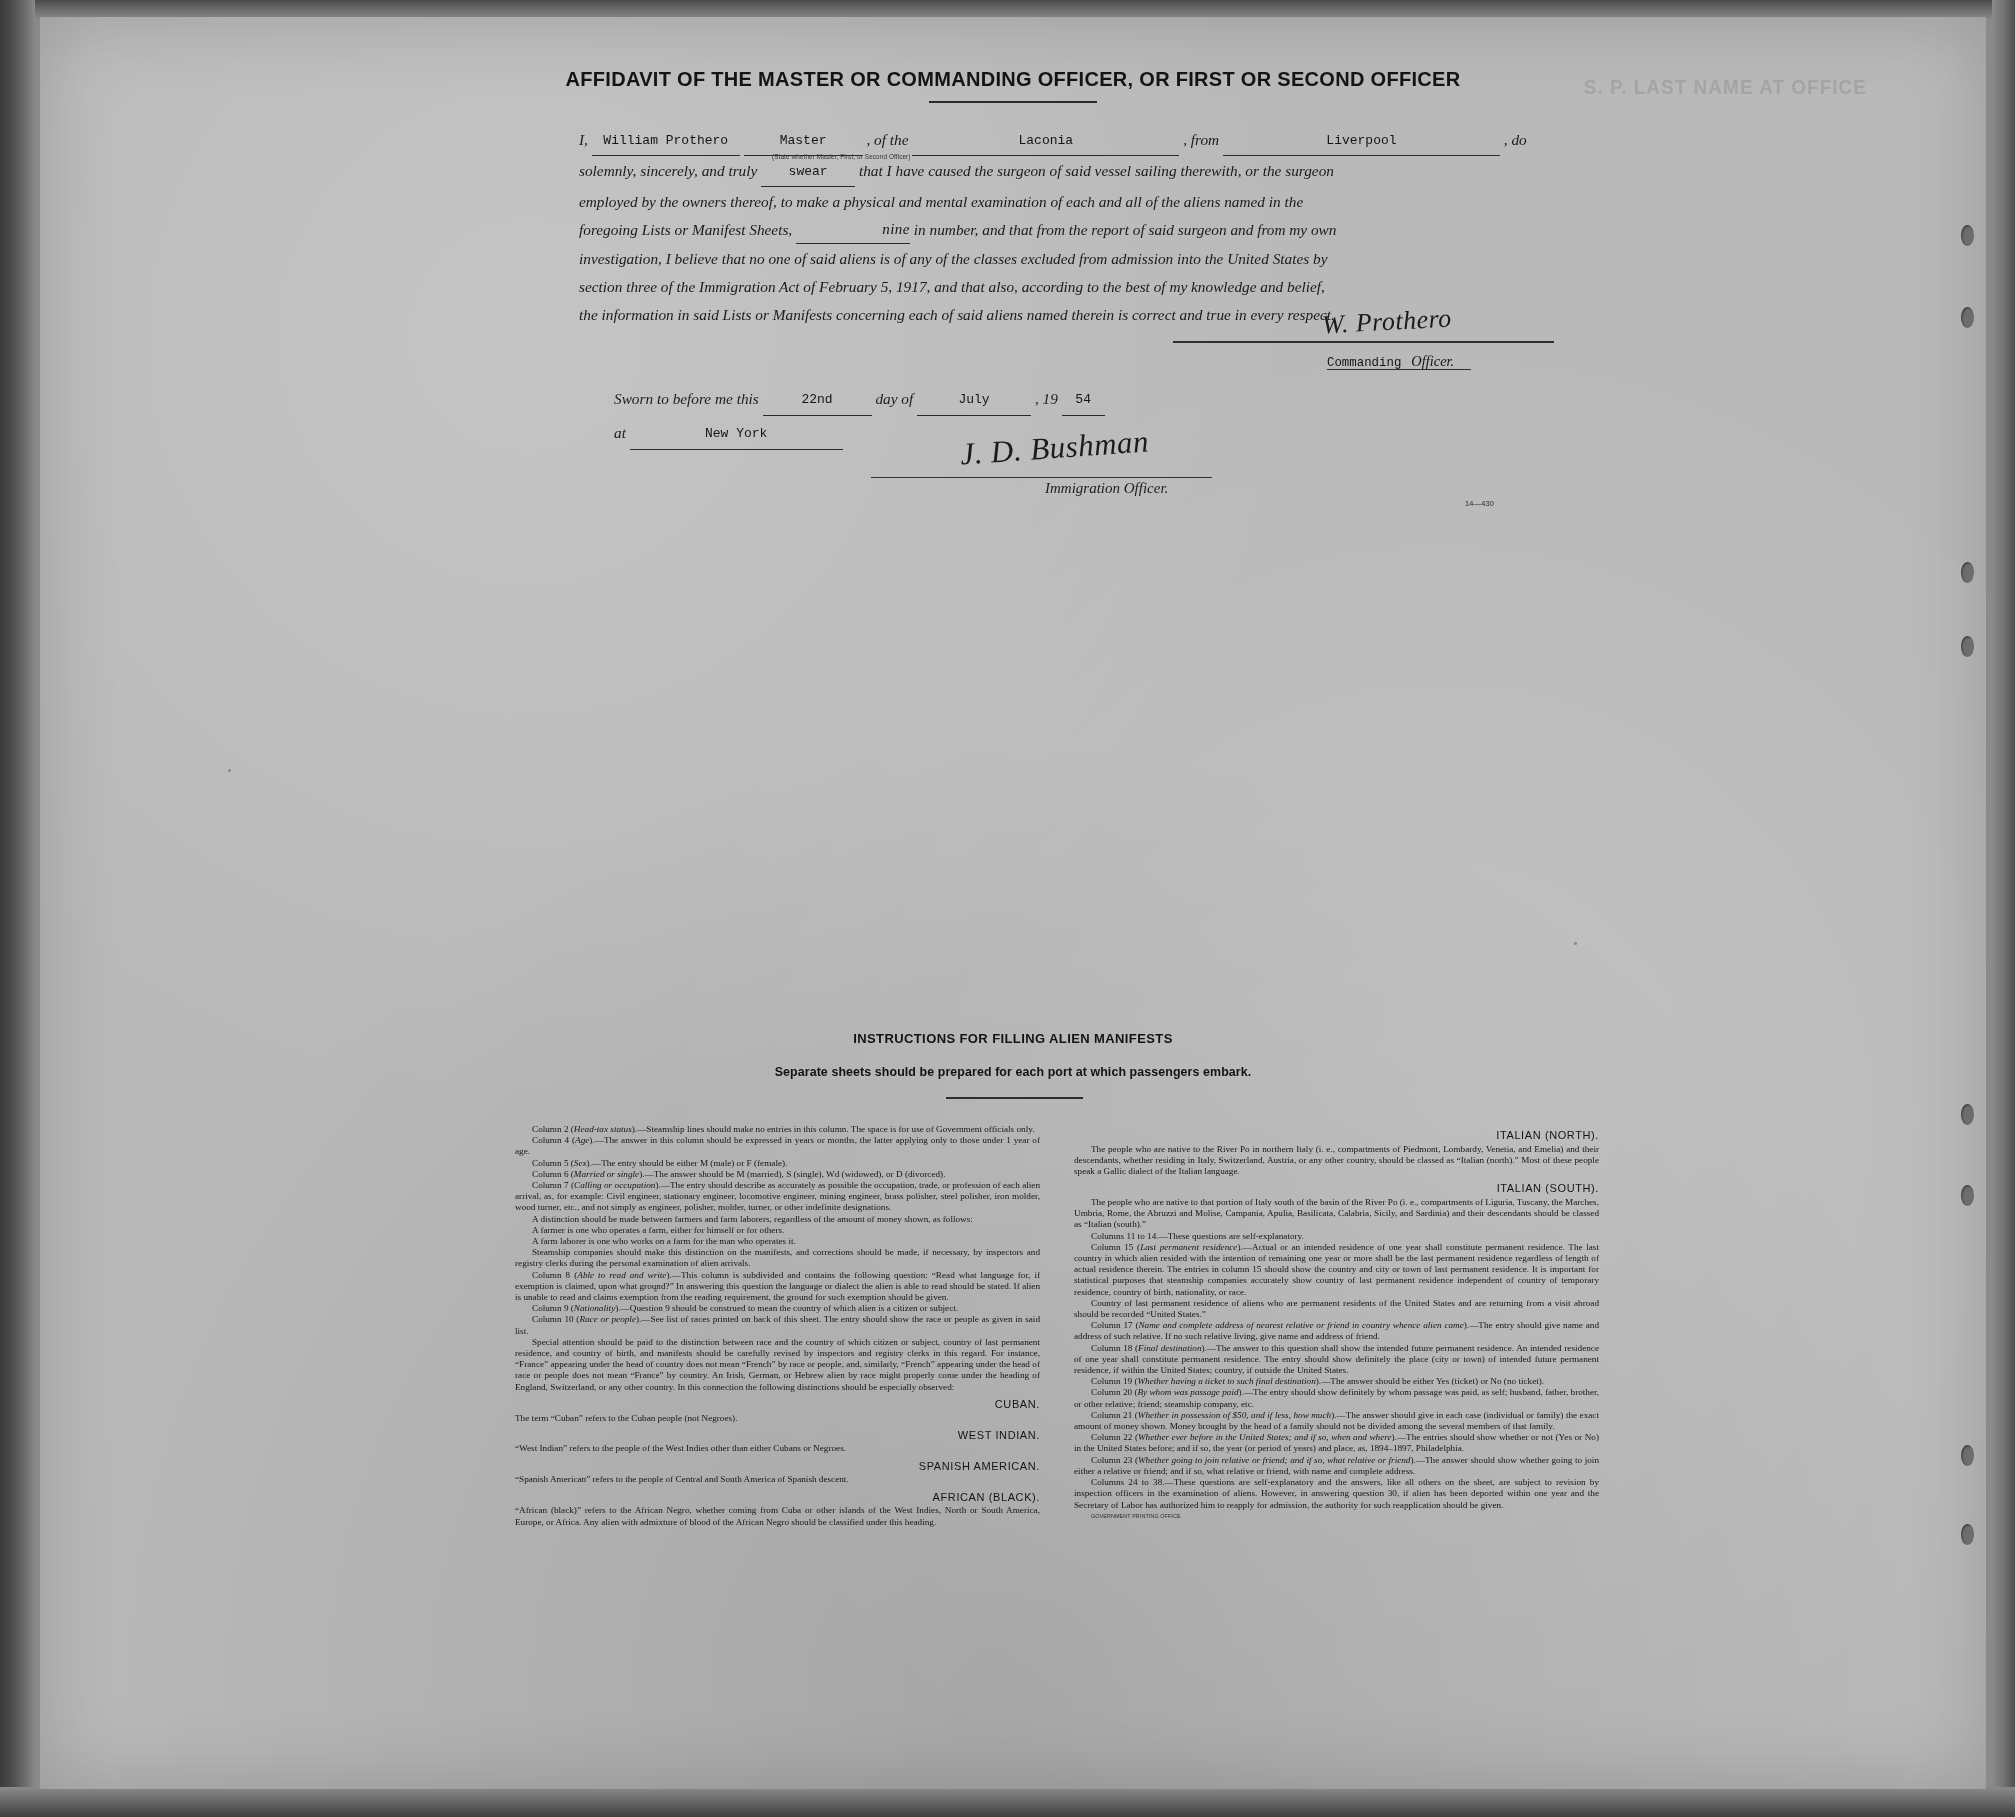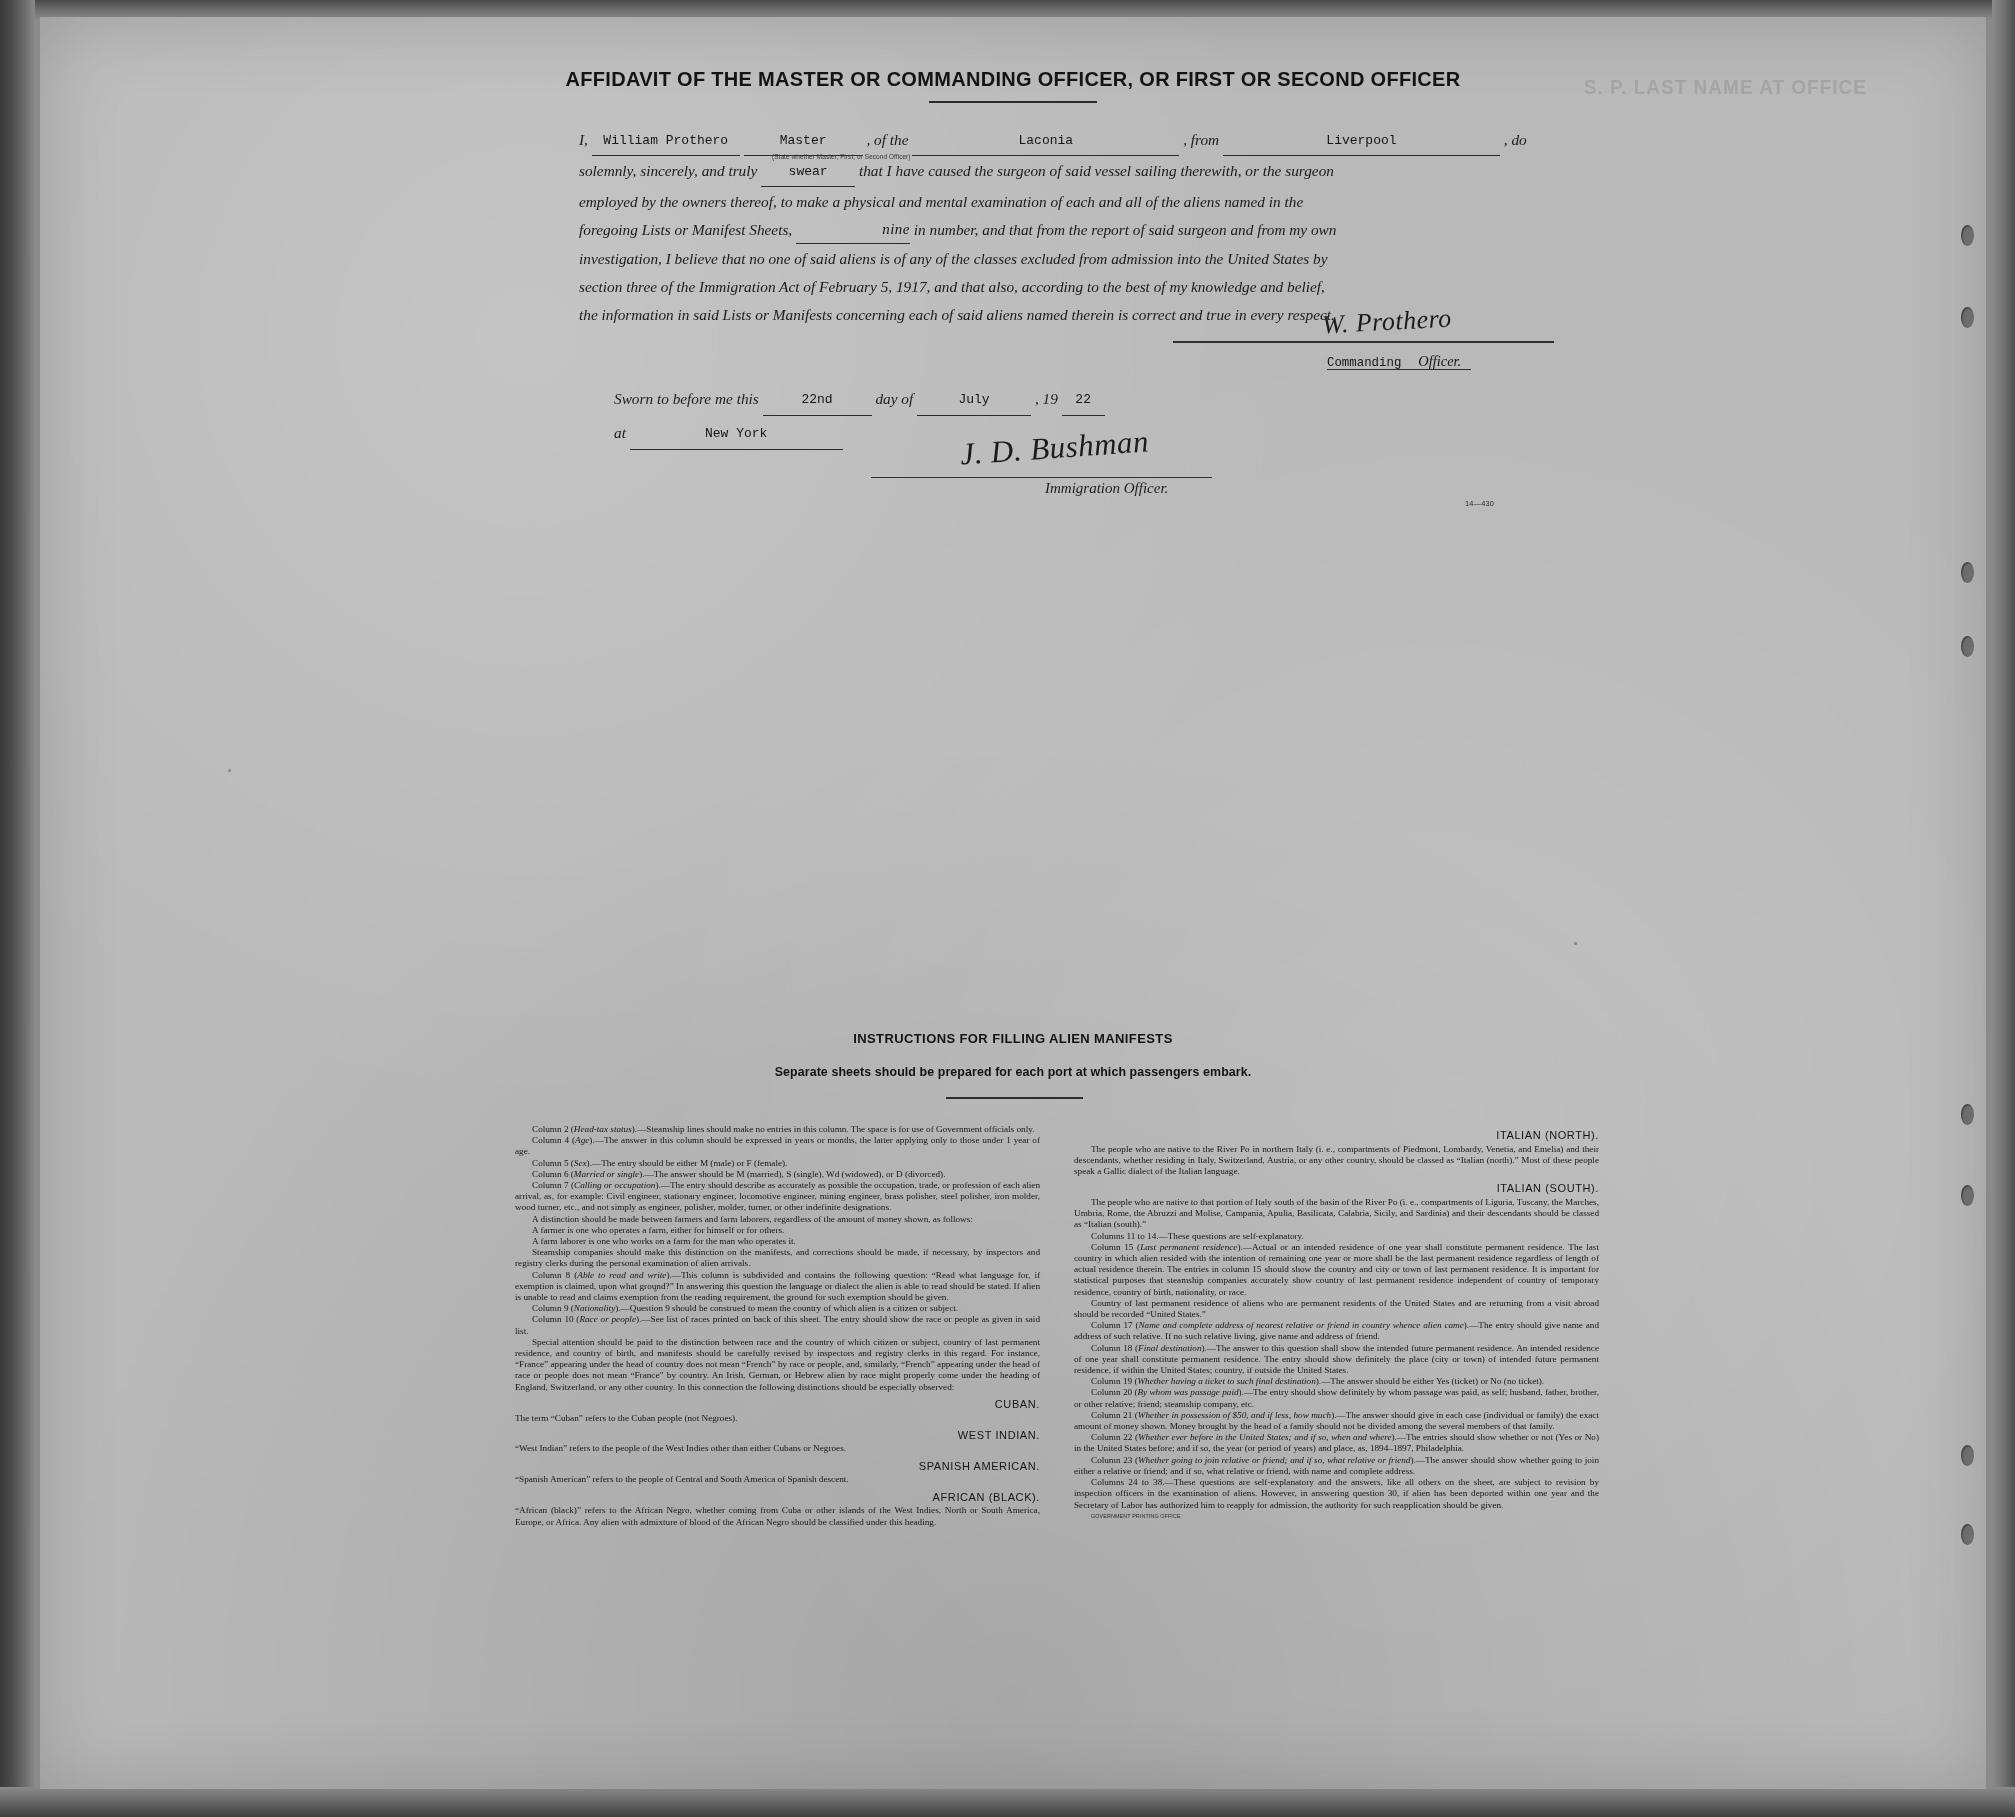--- a/index.html
+++ b/index.html
@@ -184,21 +184,21 @@
     color: #161616;
     white-space: nowrap;
   }
   .sig-caption .typed {
     font-family: "Liberation Mono", monospace;
     font-size: 12.4px;
   }
   .sig-caption .ital {
     font-style: italic;
     font-size: 14.4px;
-    margin-left: 17px;
+    margin-left: 10px;
   }
 
   
   .sworn {
     position: absolute;
     top: 366px;
     left: 574px;
     font-family: "Liberation Serif", serif;
     font-style: italic;
     font-size: 15.3px;
@@ -382,21 +382,21 @@
         <span class="typed">Commanding</span><span class="ital">Officer.</span>
       </div>
 
       <div class="sworn">
         <div>
           <span>Sworn to before me this</span>
           <span class="fill f-day">22nd</span>
           <span>day of</span>
           <span class="fill f-month">July</span>
           <span>, 19</span>
-          <span class="fill f-year">22</span>
+          <span class="fill f-year">54</span>
         </div>
         <div>
           <span>at</span>
           <span class="fill f-at">New York</span>
         </div>
       </div>
 
       <div class="imm-sig">J. D. Bushman</div>
       <div class="imm-rule"></div>
       <div class="imm-caption">Immigration Officer.</div>

